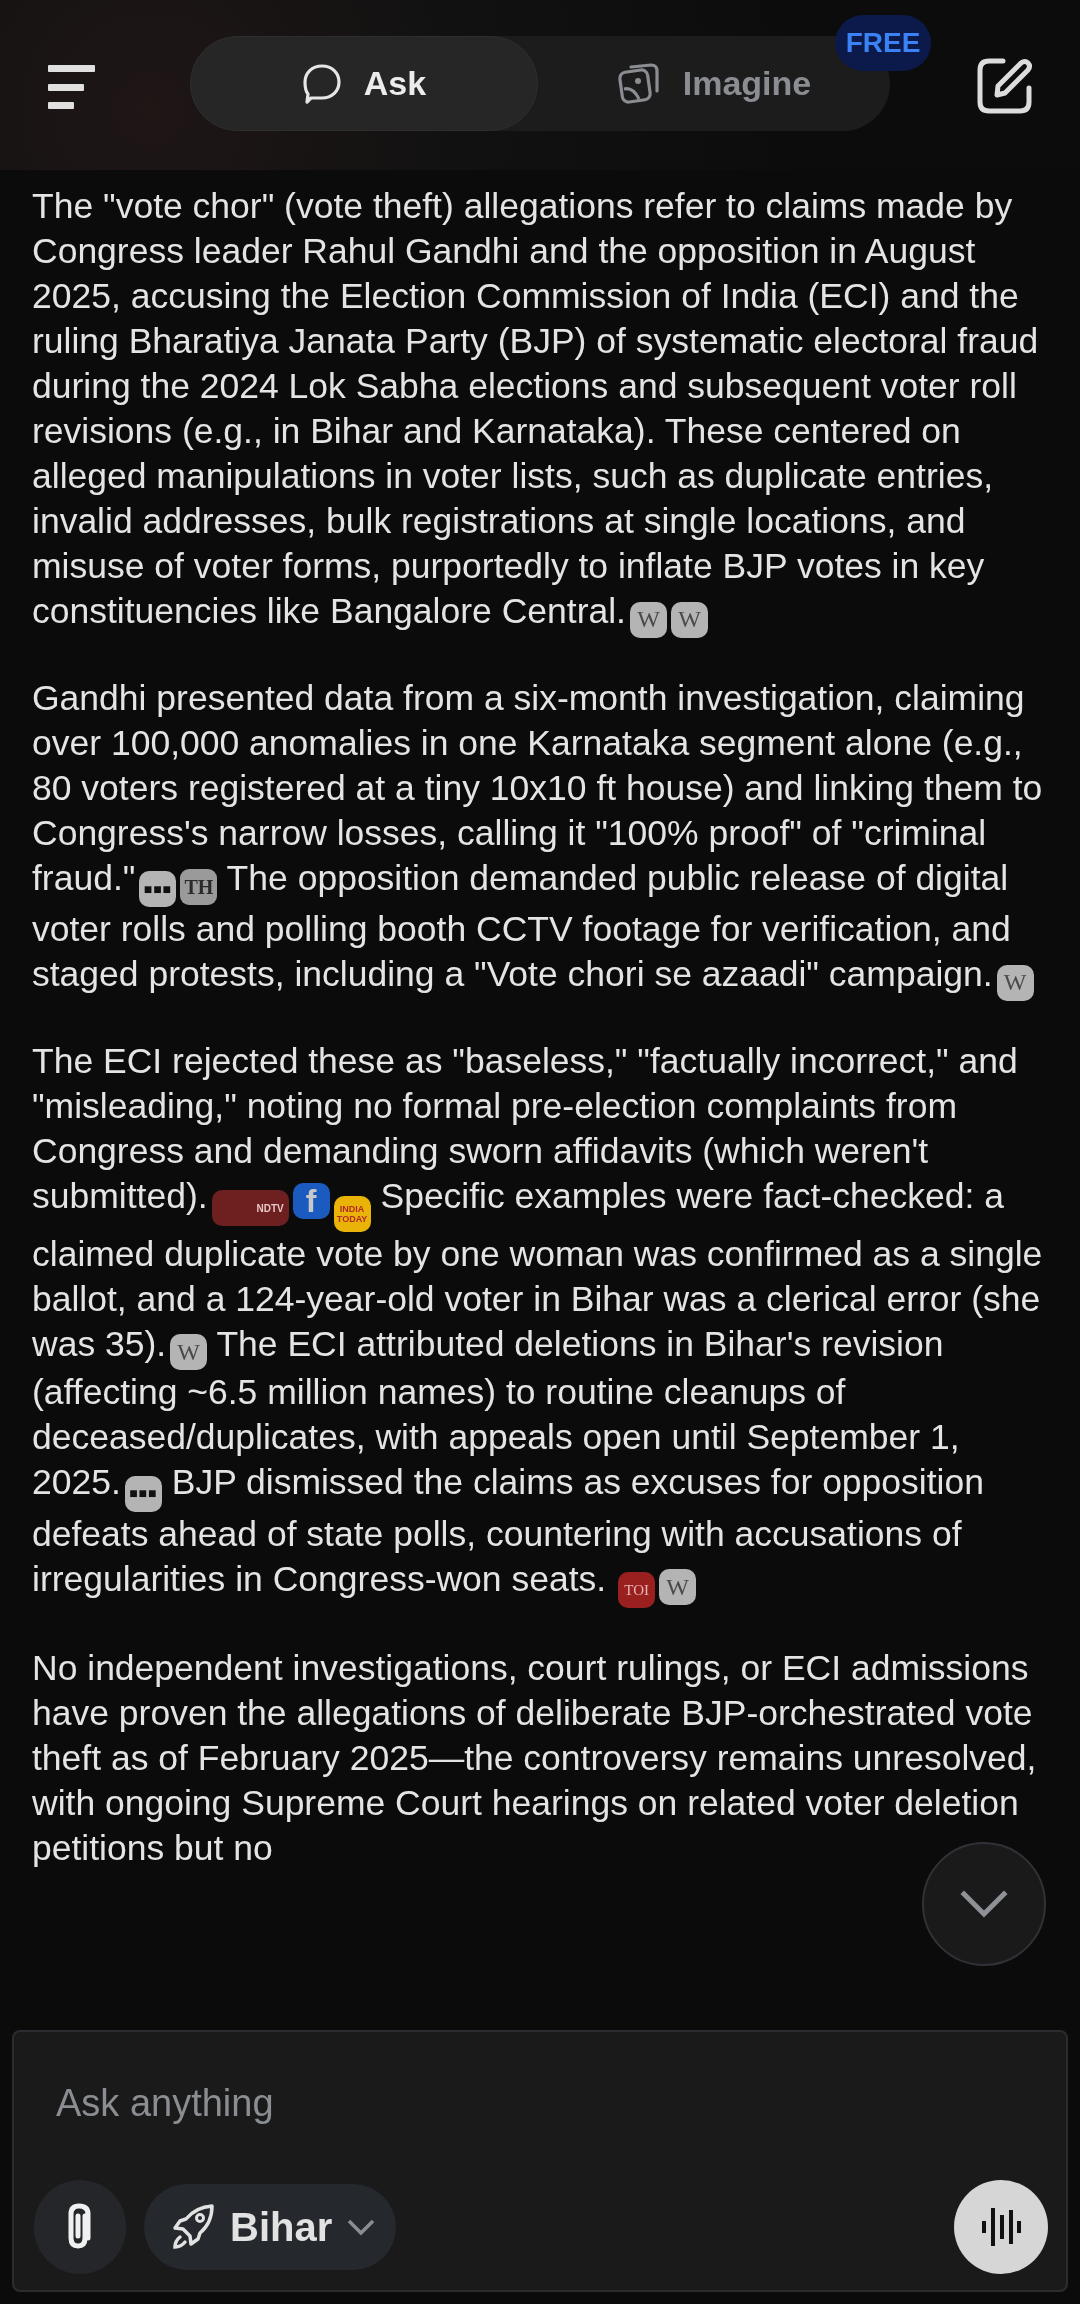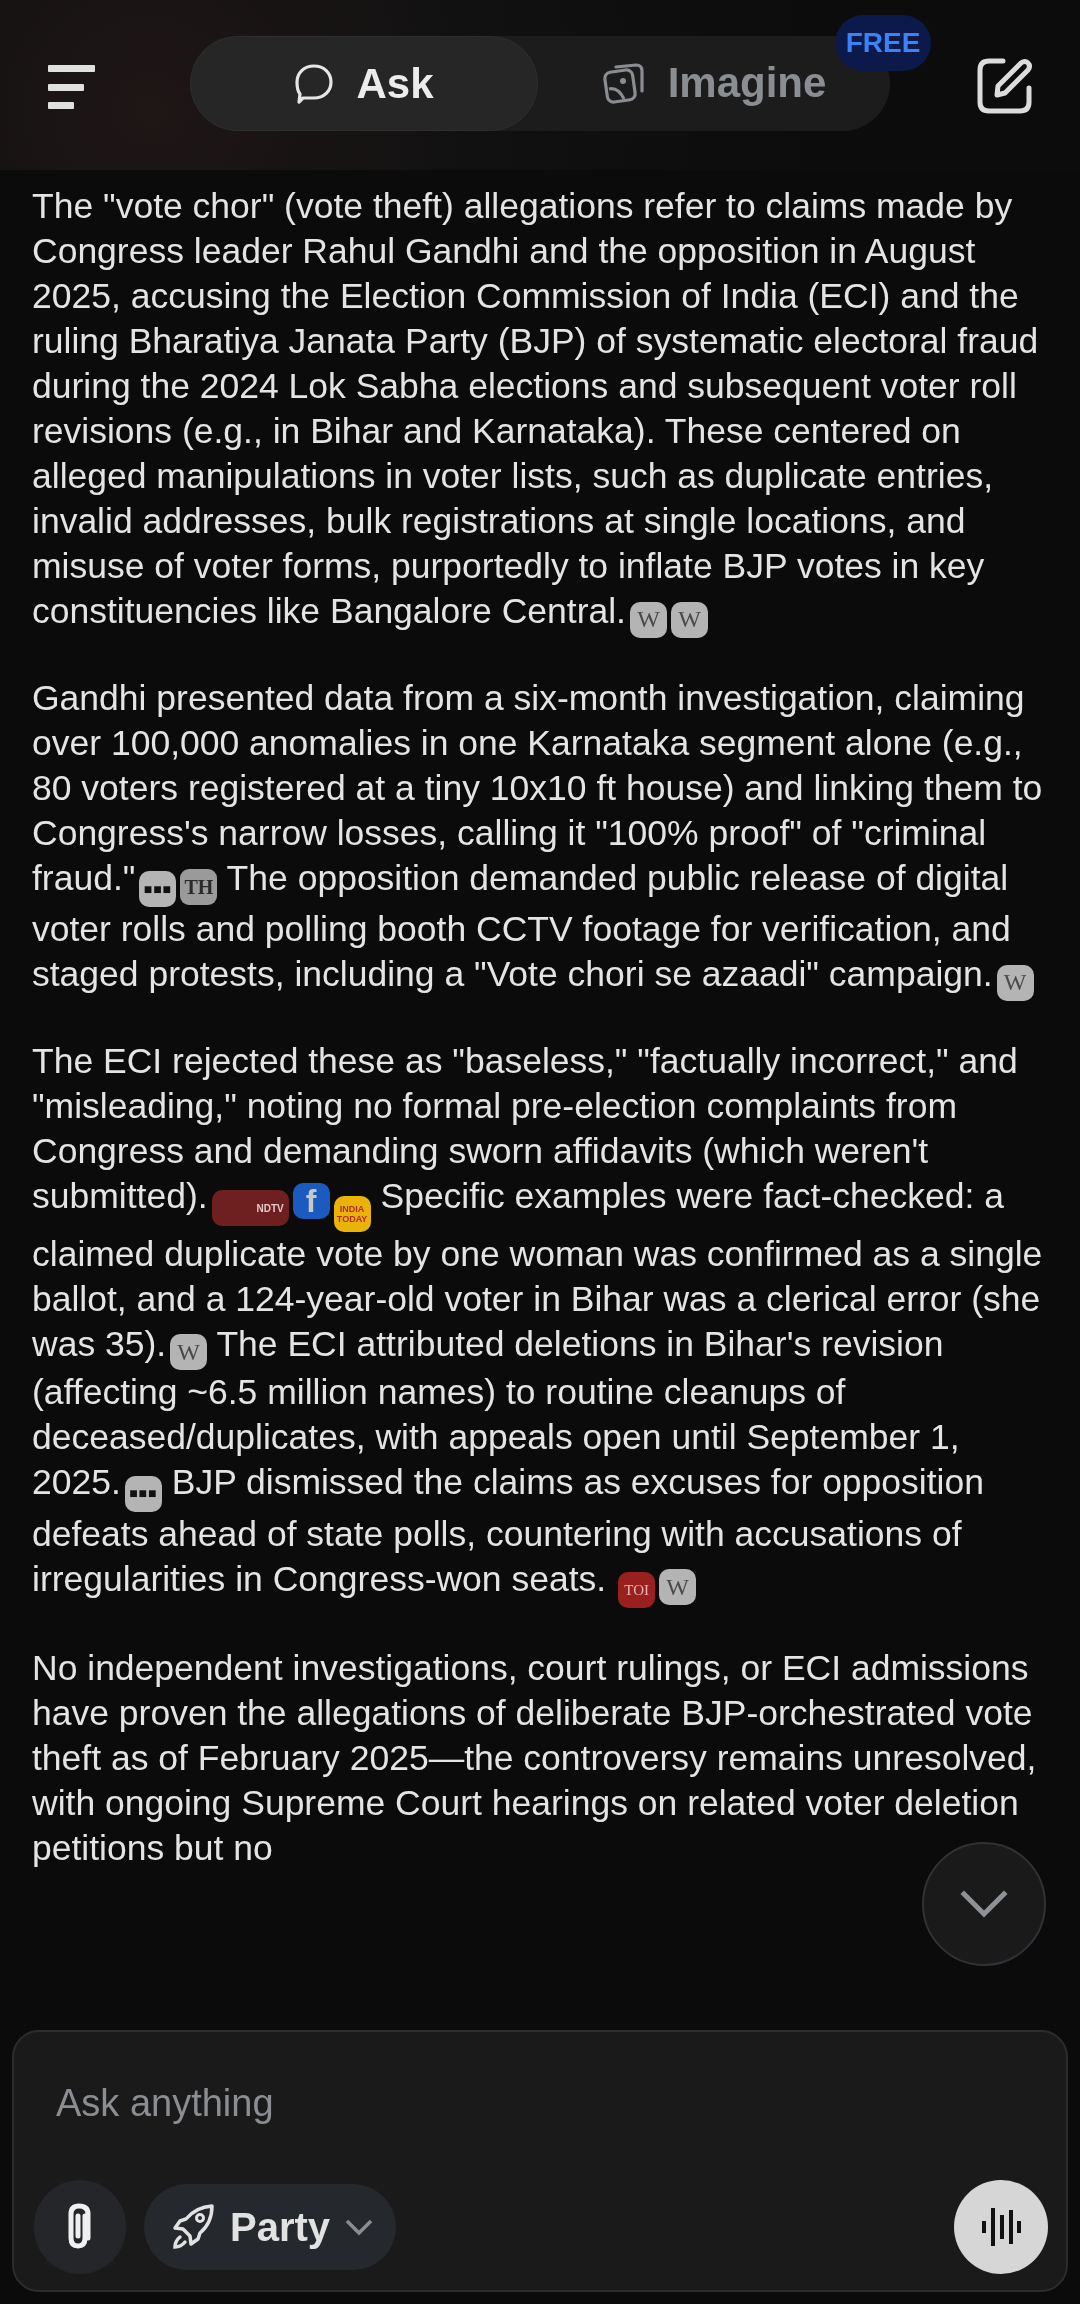--- a/index.html
+++ b/index.html
@@ -21,21 +21,21 @@
     }
     .seg-ask {
       position: absolute; left: 0; top: 0; width: 348px; height: 95px;
       background: #262626; border-radius: 48px; border: 1px solid #2e2e2e; box-sizing: border-box;
       display: flex; align-items: center; justify-content: center; gap: 22px; cursor: pointer;
     }
     .seg-imagine {
       position: absolute; left: 348px; top: 0; width: 352px; height: 94px;
       display: flex; align-items: center; justify-content: center; gap: 22px; cursor: pointer;
     }
-    .seg-label { font-size: 42px; font-weight: bold; }
+    .seg-label { font-size: 34px; font-weight: bold; }
     .seg-ask .seg-label { color: #ececec; }
     .seg-imagine .seg-label { color: #8a8d92; font-weight: bold; }
     .free-badge {
       position: absolute; left: 835px; top: 15px; width: 96px; height: 56px;
       background: #0b1a4a; border-radius: 28px; color: #3b82f6;
       font-size: 28px; font-weight: bold; display: flex; align-items: center; justify-content: center;
       z-index: 6;
     }
     .new-chat-btn { position: absolute; left: 975px; top: 55px; width: 62px; height: 62px; cursor: pointer; }
 
@@ -59,21 +59,21 @@
     .cite.toi { background: #9a2020; color: #e9b5b5; font-size: 15px; margin-left: 12px; }
 
     .scroll-down {
       position: absolute; left: 942px; top: 1842px; width: 104px; height: 122px;
       border-radius: 52px; background: #1a1a1a; border: 2px solid #2f3237; box-sizing: border-box;
       display: flex; align-items: center; justify-content: center; cursor: pointer; z-index: 4;
       width: 124px; height: 124px; border-radius: 62px; left: 922px;
     }
     .composer {
       position: absolute; left: 12px; top: 2030px; width: 1056px; height: 262px;
-      background: #1a1a1a; border: 2px solid #2a2c30; border-radius: 27px; box-sizing: border-box;
+      background: #1a1a1a; border: 2px solid #2a2c30; border-radius: 8px; box-sizing: border-box;
       z-index: 6;
     }
     .composer-input {
       position: absolute; left: 40px; top: 40px; width: 900px; height: 60px;
       background: transparent; border: none; outline: none;
       color: #e6e6e6; font-size: 38px; font-family: "Liberation Sans", sans-serif;
     }
     .composer-input::placeholder { color: #8a8d92; }
     .attach-btn {
       position: absolute; left: 20px; top: 148px; width: 92px; height: 94px;
@@ -164,21 +164,21 @@
       <path d="M22 14 L22 36 Q22 44 15 44 Q8 44 8 36 L8 12 Q8 4 16 4 Q25 4 25 12 L25 36" fill="none" stroke="#f0f0f0" stroke-width="5" stroke-linecap="round"></path>
       <path d="M15 14 L15 34" fill="none" stroke="#f0f0f0" stroke-width="5" stroke-linecap="round"></path>
     </svg>
   </div>
   <div class="model-btn">
     <svg width="46" height="48" viewBox="0 0 46 48">
       <path d="M42 3 Q26 4 16 16 L10 18 L5 25 L13 26 L20 33 L21 41 L28 36 L30 30 Q42 20 42 3 Z" fill="none" stroke="#e2e2e2" stroke-width="3.5" stroke-linejoin="round"></path>
       <circle cx="30" cy="15" r="3.5" fill="none" stroke="#e2e2e2" stroke-width="3"></circle>
       <path d="M10 34 Q5 38 5 44 Q11 44 15 39" fill="none" stroke="#e2e2e2" stroke-width="3.5" stroke-linecap="round"></path>
     </svg>
-    <span class="model-label">Party</span>
+    <span class="model-label">Bihar</span>
     <svg width="30" height="20" viewBox="0 0 30 20">
       <path d="M3 4 L15 16 L27 4" fill="none" stroke="#8a8d92" stroke-width="3.5"></path>
     </svg>
   </div>
   <div class="voice-btn">
     <svg width="44" height="50" viewBox="0 0 44 50">
       <rect x="3" y="19" width="4" height="12" fill="#111"></rect>
       <rect x="12" y="6" width="4" height="38" fill="#111"></rect>
       <rect x="21" y="13" width="4" height="24" fill="#111"></rect>
       <rect x="30" y="8" width="4" height="34" fill="#111"></rect>

